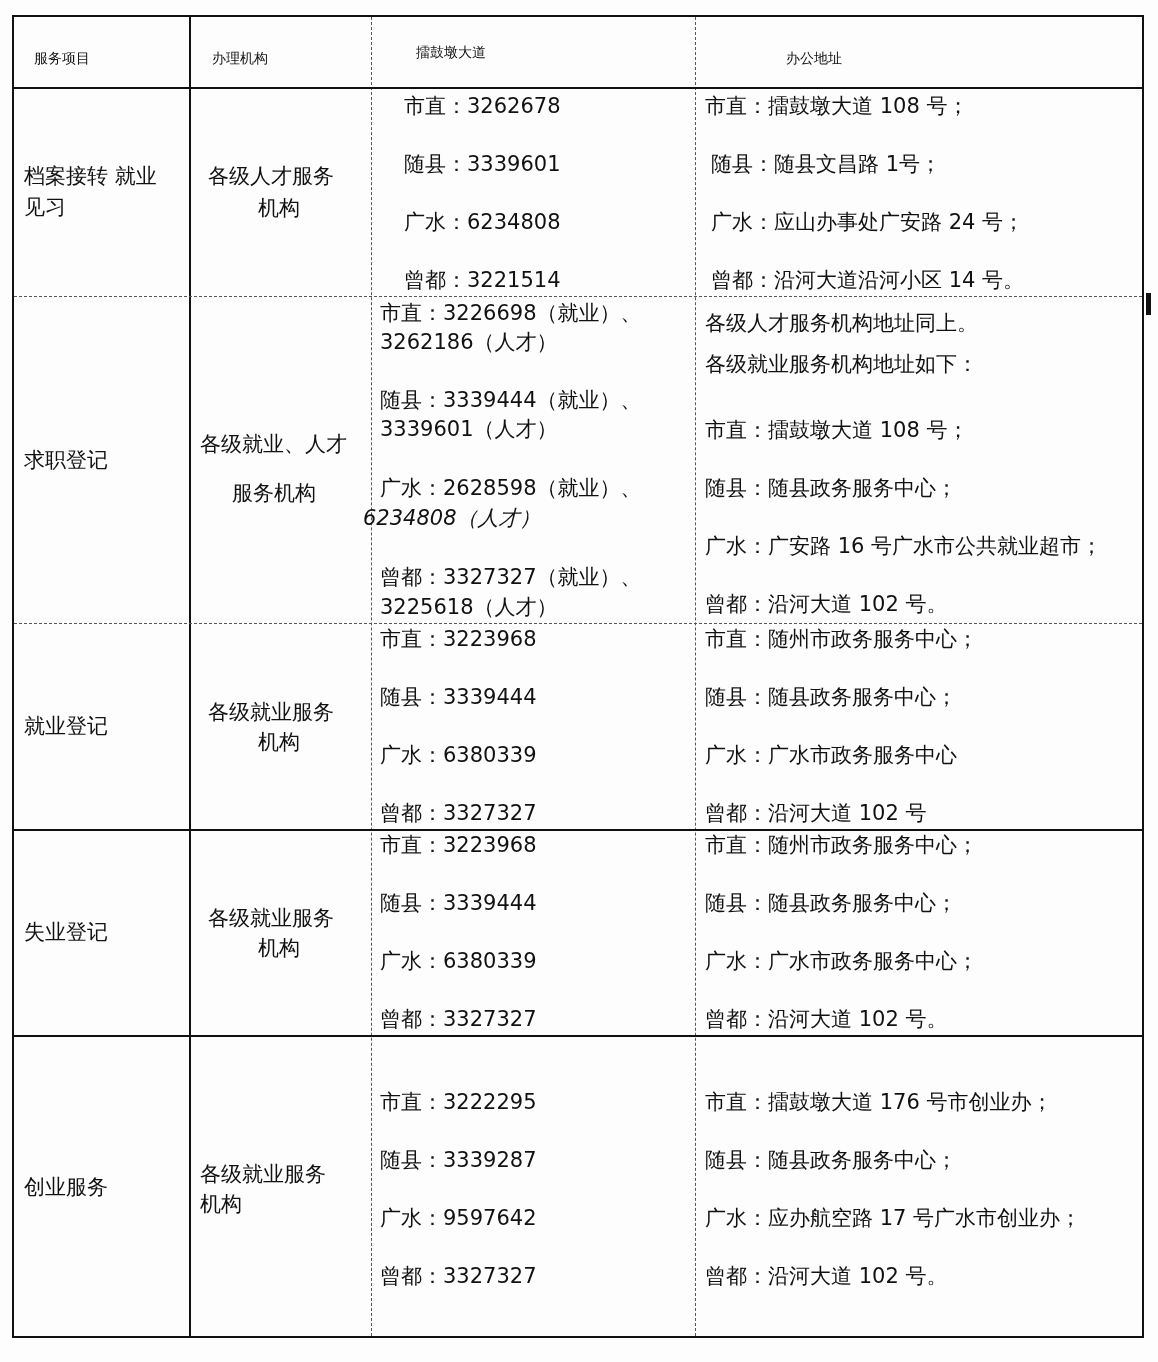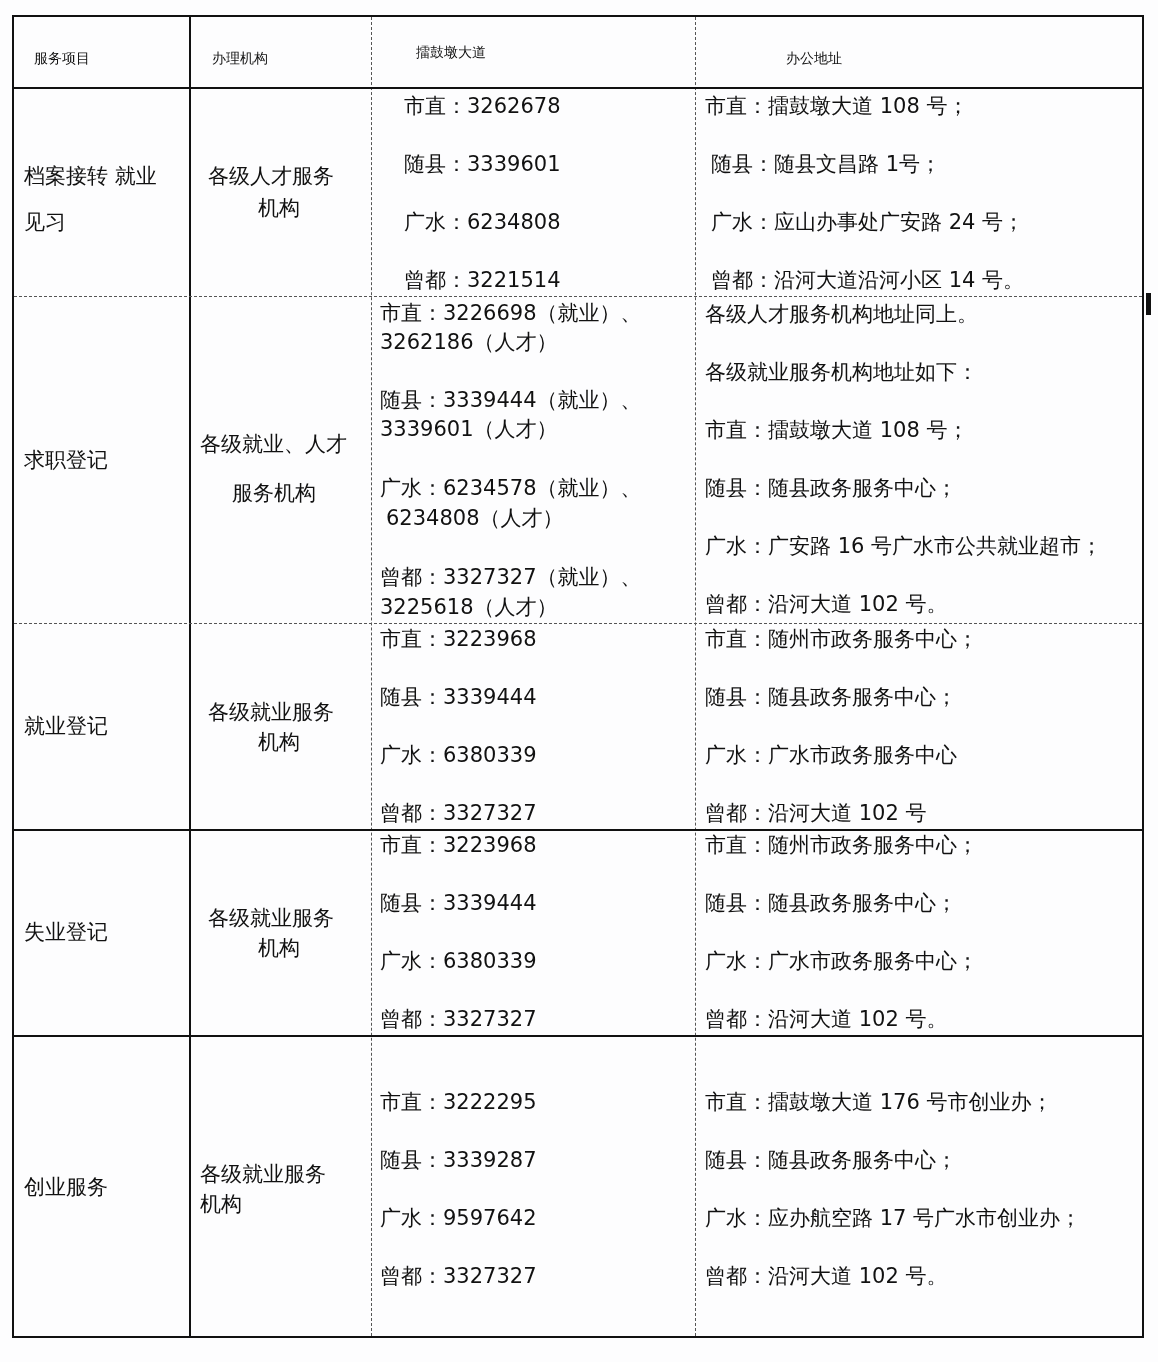--- a/index.html
+++ b/index.html
@@ -81,47 +81,47 @@
   <div class="hline solid" style="top:812px;"></div>
   <div class="hline solid" style="top:1018px;"></div>
 
   <div class="cell hdr" style="left:20px; top:26px;">服务项目</div>
   <div class="cell hdr" style="left:198px; top:26px;">办理机构</div>
   <div class="cell hdr" style="left:402px; top:20px;">擂鼓墩大道</div>
   <div class="cell hdr" style="left:772px; top:26px;">办公地址</div>
 
   <div>
     <div class="stack-line" style="left:10px; top:144px;">档案接转 就业</div>
-    <div class="stack-line" style="left:10px; top:175px;margin-top:15px;">见习</div>
+    <div class="stack-line" style="left:10px; top:175px;">见习</div>
     <div class="stack-line" style="left:194px; top:144px;">各级人才服务</div>
     <div class="stack-line" style="left:244px; top:176px;">机构</div>
     <div class="stack-line" style="left:390px; top:74px;">市直：3262678</div>
     <div class="stack-line" style="left:390px; top:132px;">随县：3339601</div>
     <div class="stack-line" style="left:390px; top:190px;">广水：6234808</div>
     <div class="stack-line" style="left:390px; top:248px;">曾都：3221514</div>
     <div class="stack-line" style="left:691px; top:74px;">市直：擂鼓墩大道 108 号；</div>
     <div class="stack-line" style="left:697px; top:132px;">随县：随县文昌路 1号；</div>
     <div class="stack-line" style="left:697px; top:190px;">广水：应山办事处广安路 24 号；</div>
     <div class="stack-line" style="left:697px; top:248px;">曾都：沿河大道沿河小区 14 号。</div>
   </div>
 
   <div>
     <div class="stack-line" style="left:10px; top:428px;">求职登记</div>
     <div class="stack-line" style="left:186px; top:412px;">各级就业、人才</div>
     <div class="stack-line" style="left:218px; top:461px;">服务机构</div>
     <div class="stack-line" style="left:366px; top:281px;">市直：3226698（就业）、</div>
     <div class="stack-line" style="left:366px; top:310px;">3262186（人才）</div>
     <div class="stack-line" style="left:366px; top:368px;">随县：3339444（就业）、</div>
     <div class="stack-line" style="left:366px; top:397px;">3339601（人才）</div>
-    <div class="stack-line" style="left:366px; top:456px;">广水：6234578（就业）、</div>
-    <div class="stack-line" style="left:372px; top:486px;">6234808（人才）</div>
+    <div class="stack-line" style="left:366px; top:456px;">广水：2628598（就业）、</div>
+    <div class="stack-line" style="left:349px; top:486px;font-style:italic;">6234808（人才）</div>
     <div class="stack-line" style="left:366px; top:545px;">曾都：3327327（就业）、</div>
     <div class="stack-line" style="left:366px; top:575px;">3225618（人才）</div>
-    <div class="stack-line" style="left:691px; top:282px;">各级人才服务机构地址同上。</div>
-    <div class="stack-line" style="left:691px; top:340px;">各级就业服务机构地址如下：</div>
+    <div class="stack-line" style="left:691px; top:291px;">各级人才服务机构地址同上。</div>
+    <div class="stack-line" style="left:691px; top:332px;">各级就业服务机构地址如下：</div>
     <div class="stack-line" style="left:691px; top:398px;">市直：擂鼓墩大道 108 号；</div>
     <div class="stack-line" style="left:691px; top:456px;">随县：随县政务服务中心；</div>
     <div class="stack-line" style="left:691px; top:514px;">广水：广安路 16 号广水市公共就业超市；</div>
     <div class="stack-line" style="left:691px; top:572px;">曾都：沿河大道 102 号。</div>
   </div>
 
   <div>
     <div class="stack-line" style="left:10px; top:694px;">就业登记</div>
     <div class="stack-line" style="left:194px; top:680px;">各级就业服务</div>
     <div class="stack-line" style="left:244px; top:710px;">机构</div>

